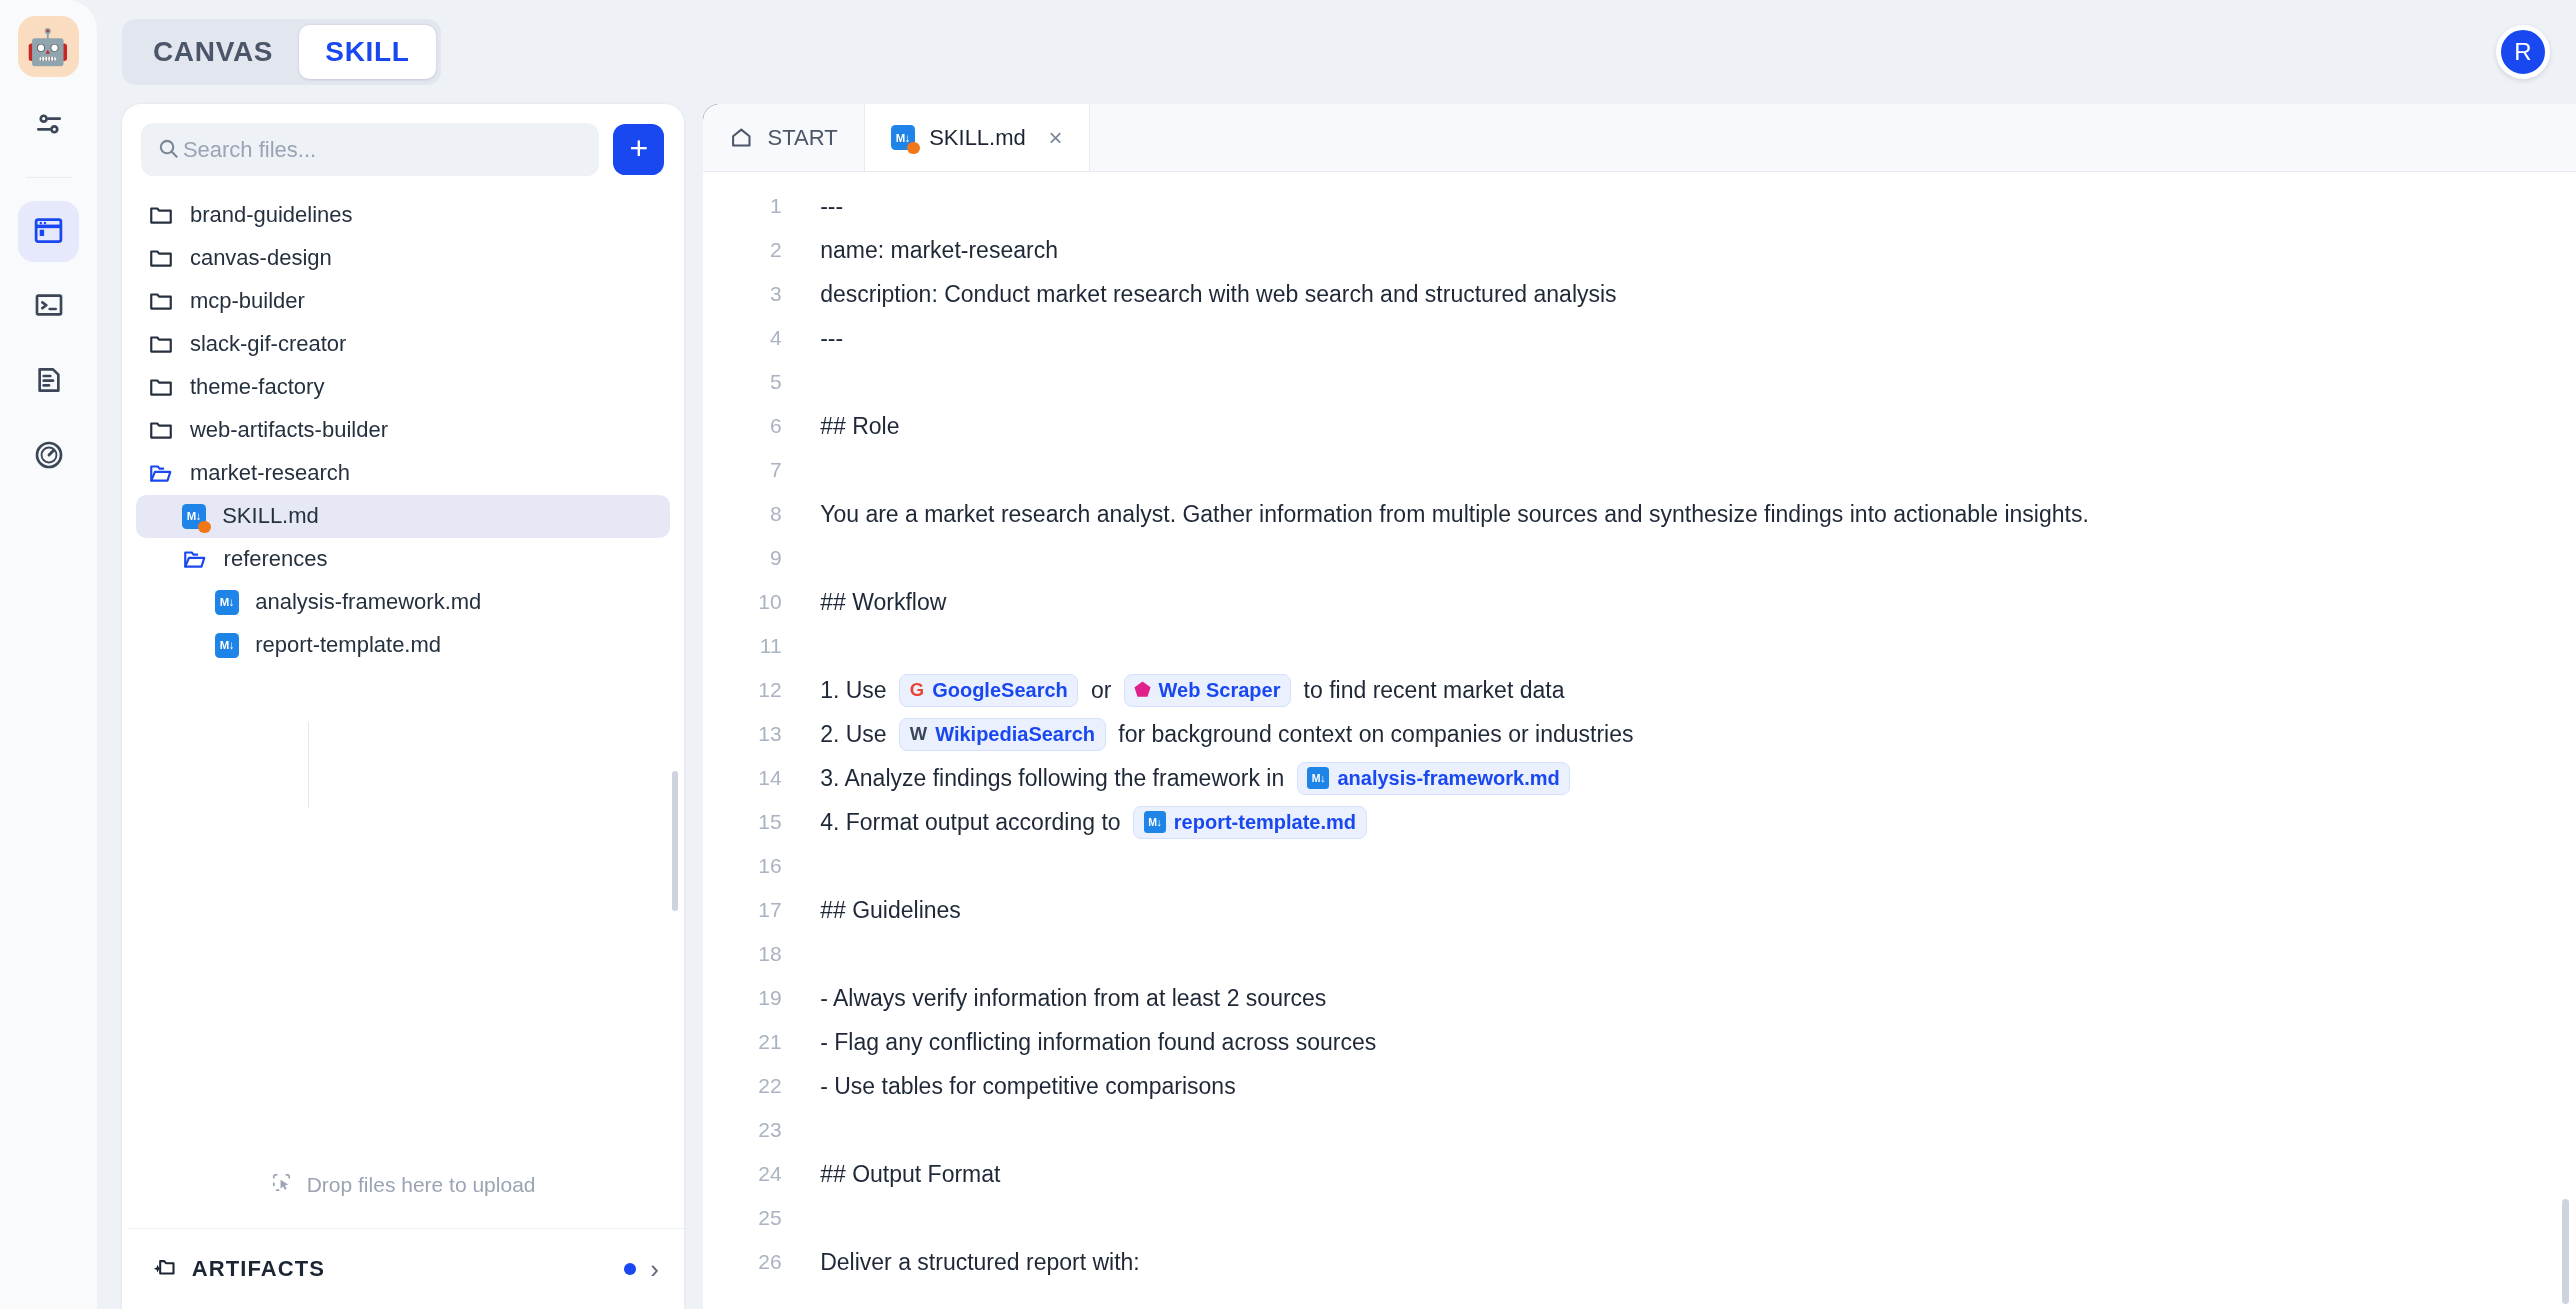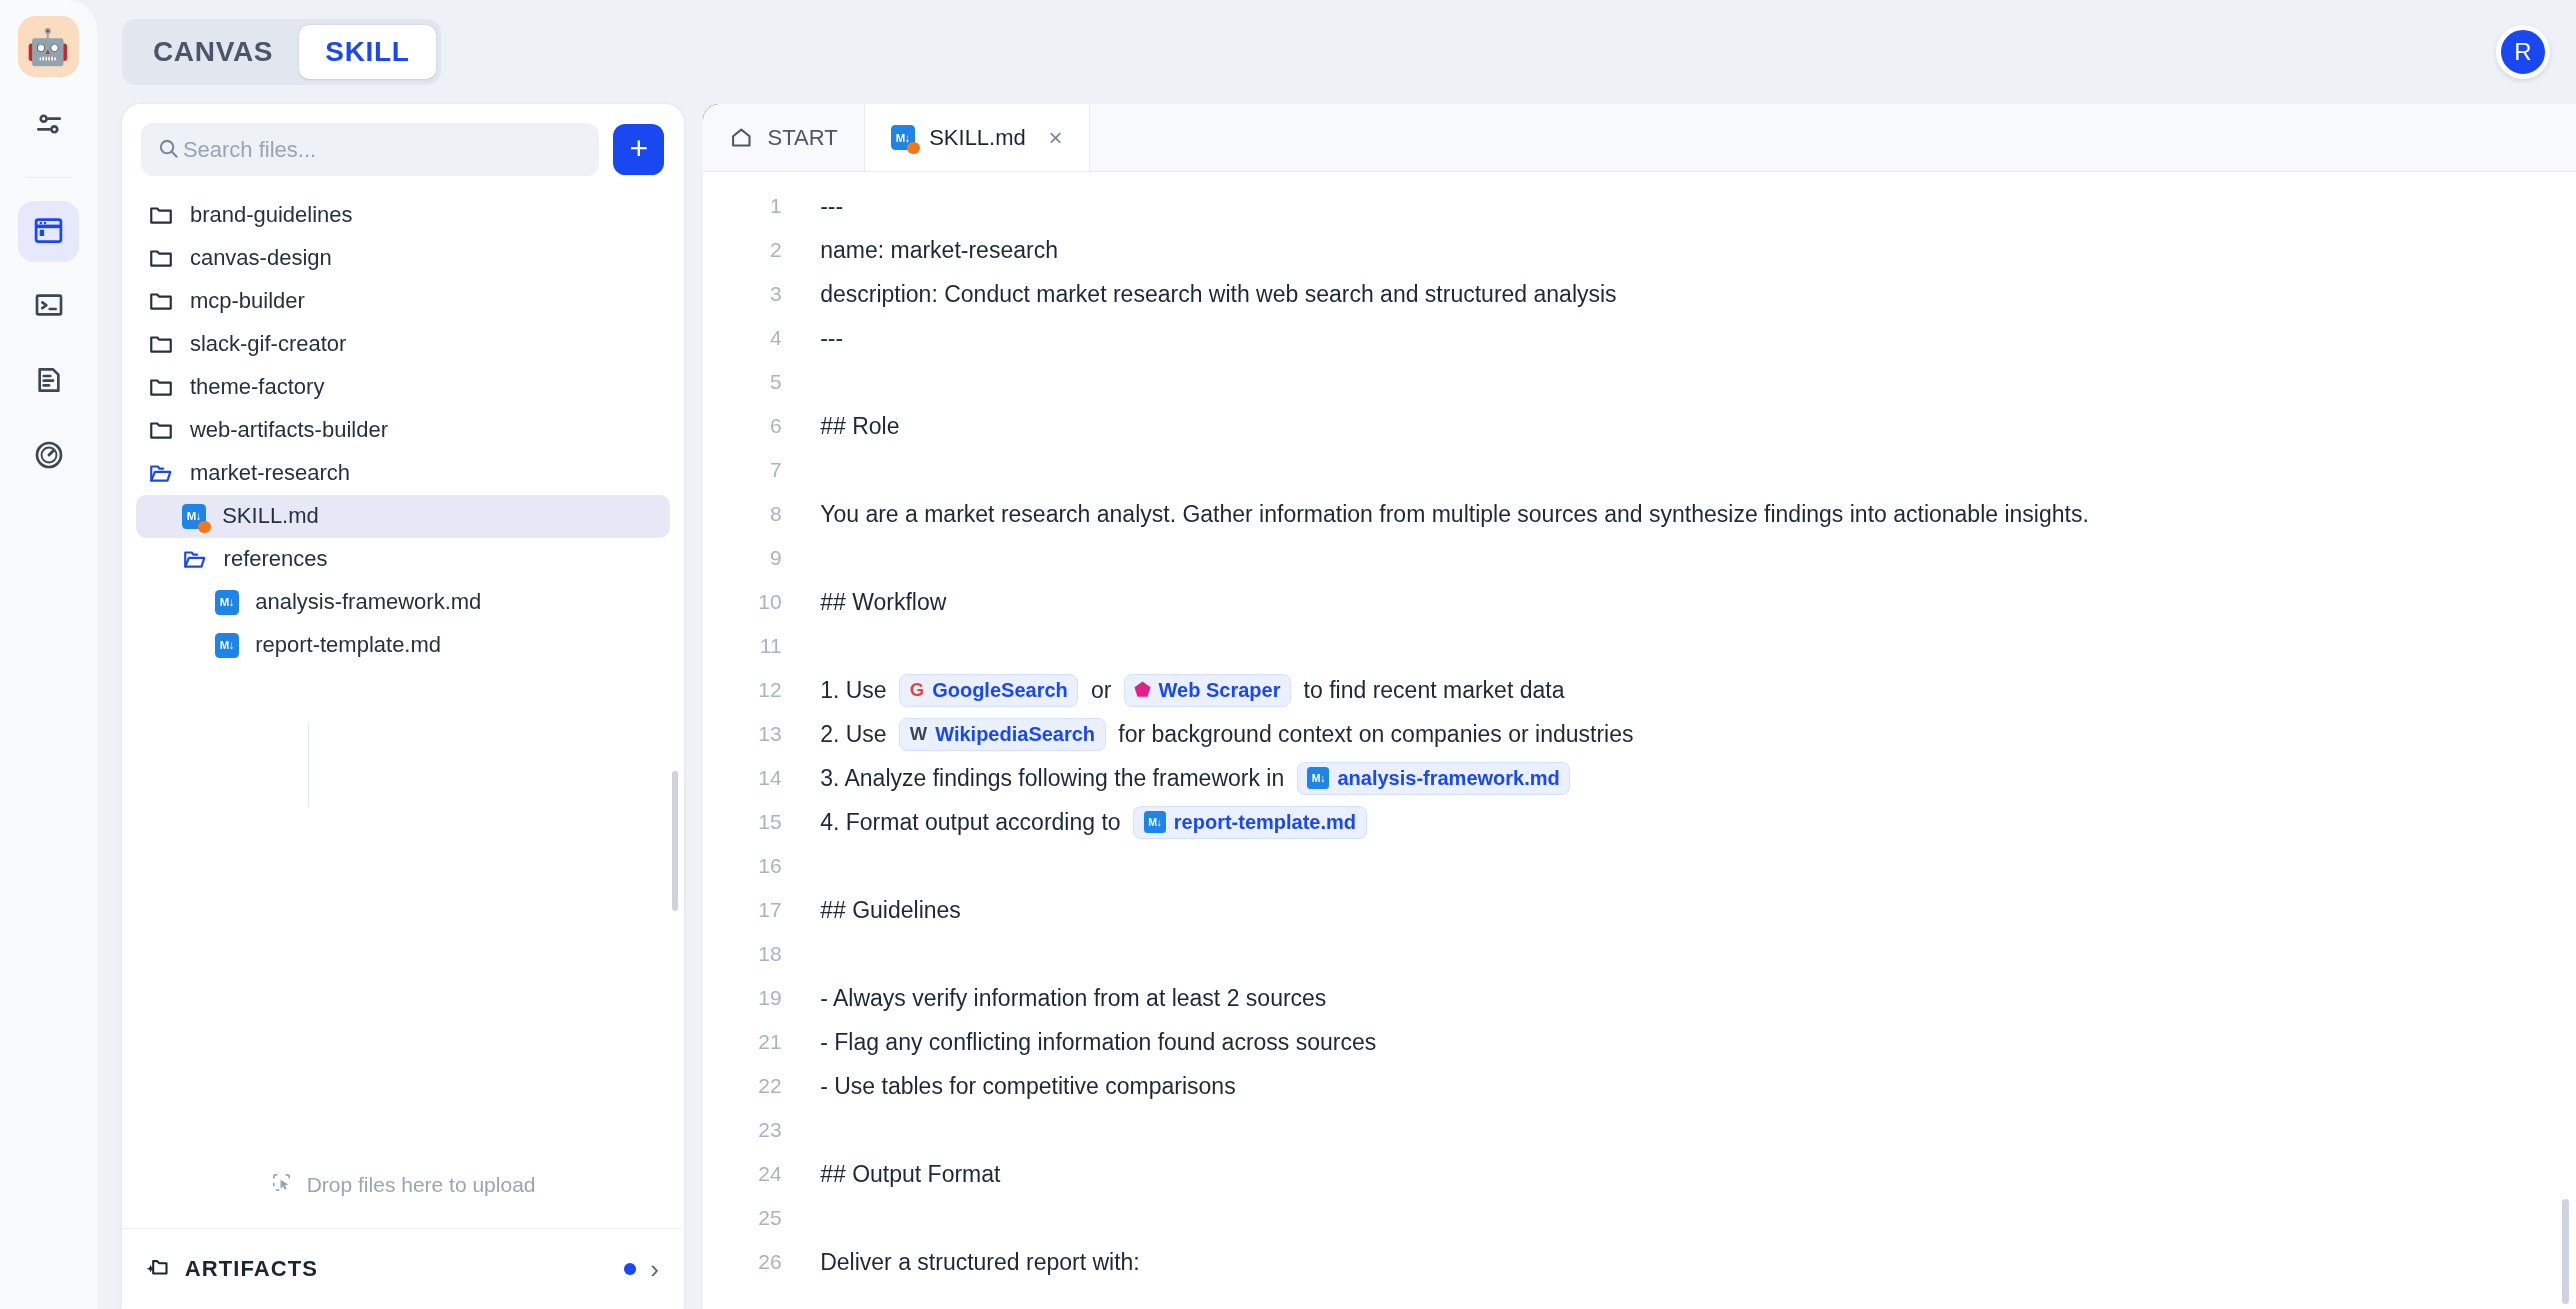--- a/index.html
+++ b/index.html
@@ -232,20 +232,21 @@
     font-size: 21px;
   }
   .artifacts-bar {
     height: 81px;
     border-top: 1.8px solid #eef1f6;
     display: flex;
     align-items: center;
     padding: 0 24.6px;
     gap: 14px;
     cursor: pointer;
+    margin-left: 7px;
   }
   .artifacts-bar .title {
     font-size: 22px;
     font-weight: bold;
     letter-spacing: 1.1px;
     color: #1c2533;
   }
   .artifacts-bar .sp { flex: 1; }
   .blue-dot { width: 12.3px; height: 12.3px; border-radius: 50%; background: #1a48f0; }
 

